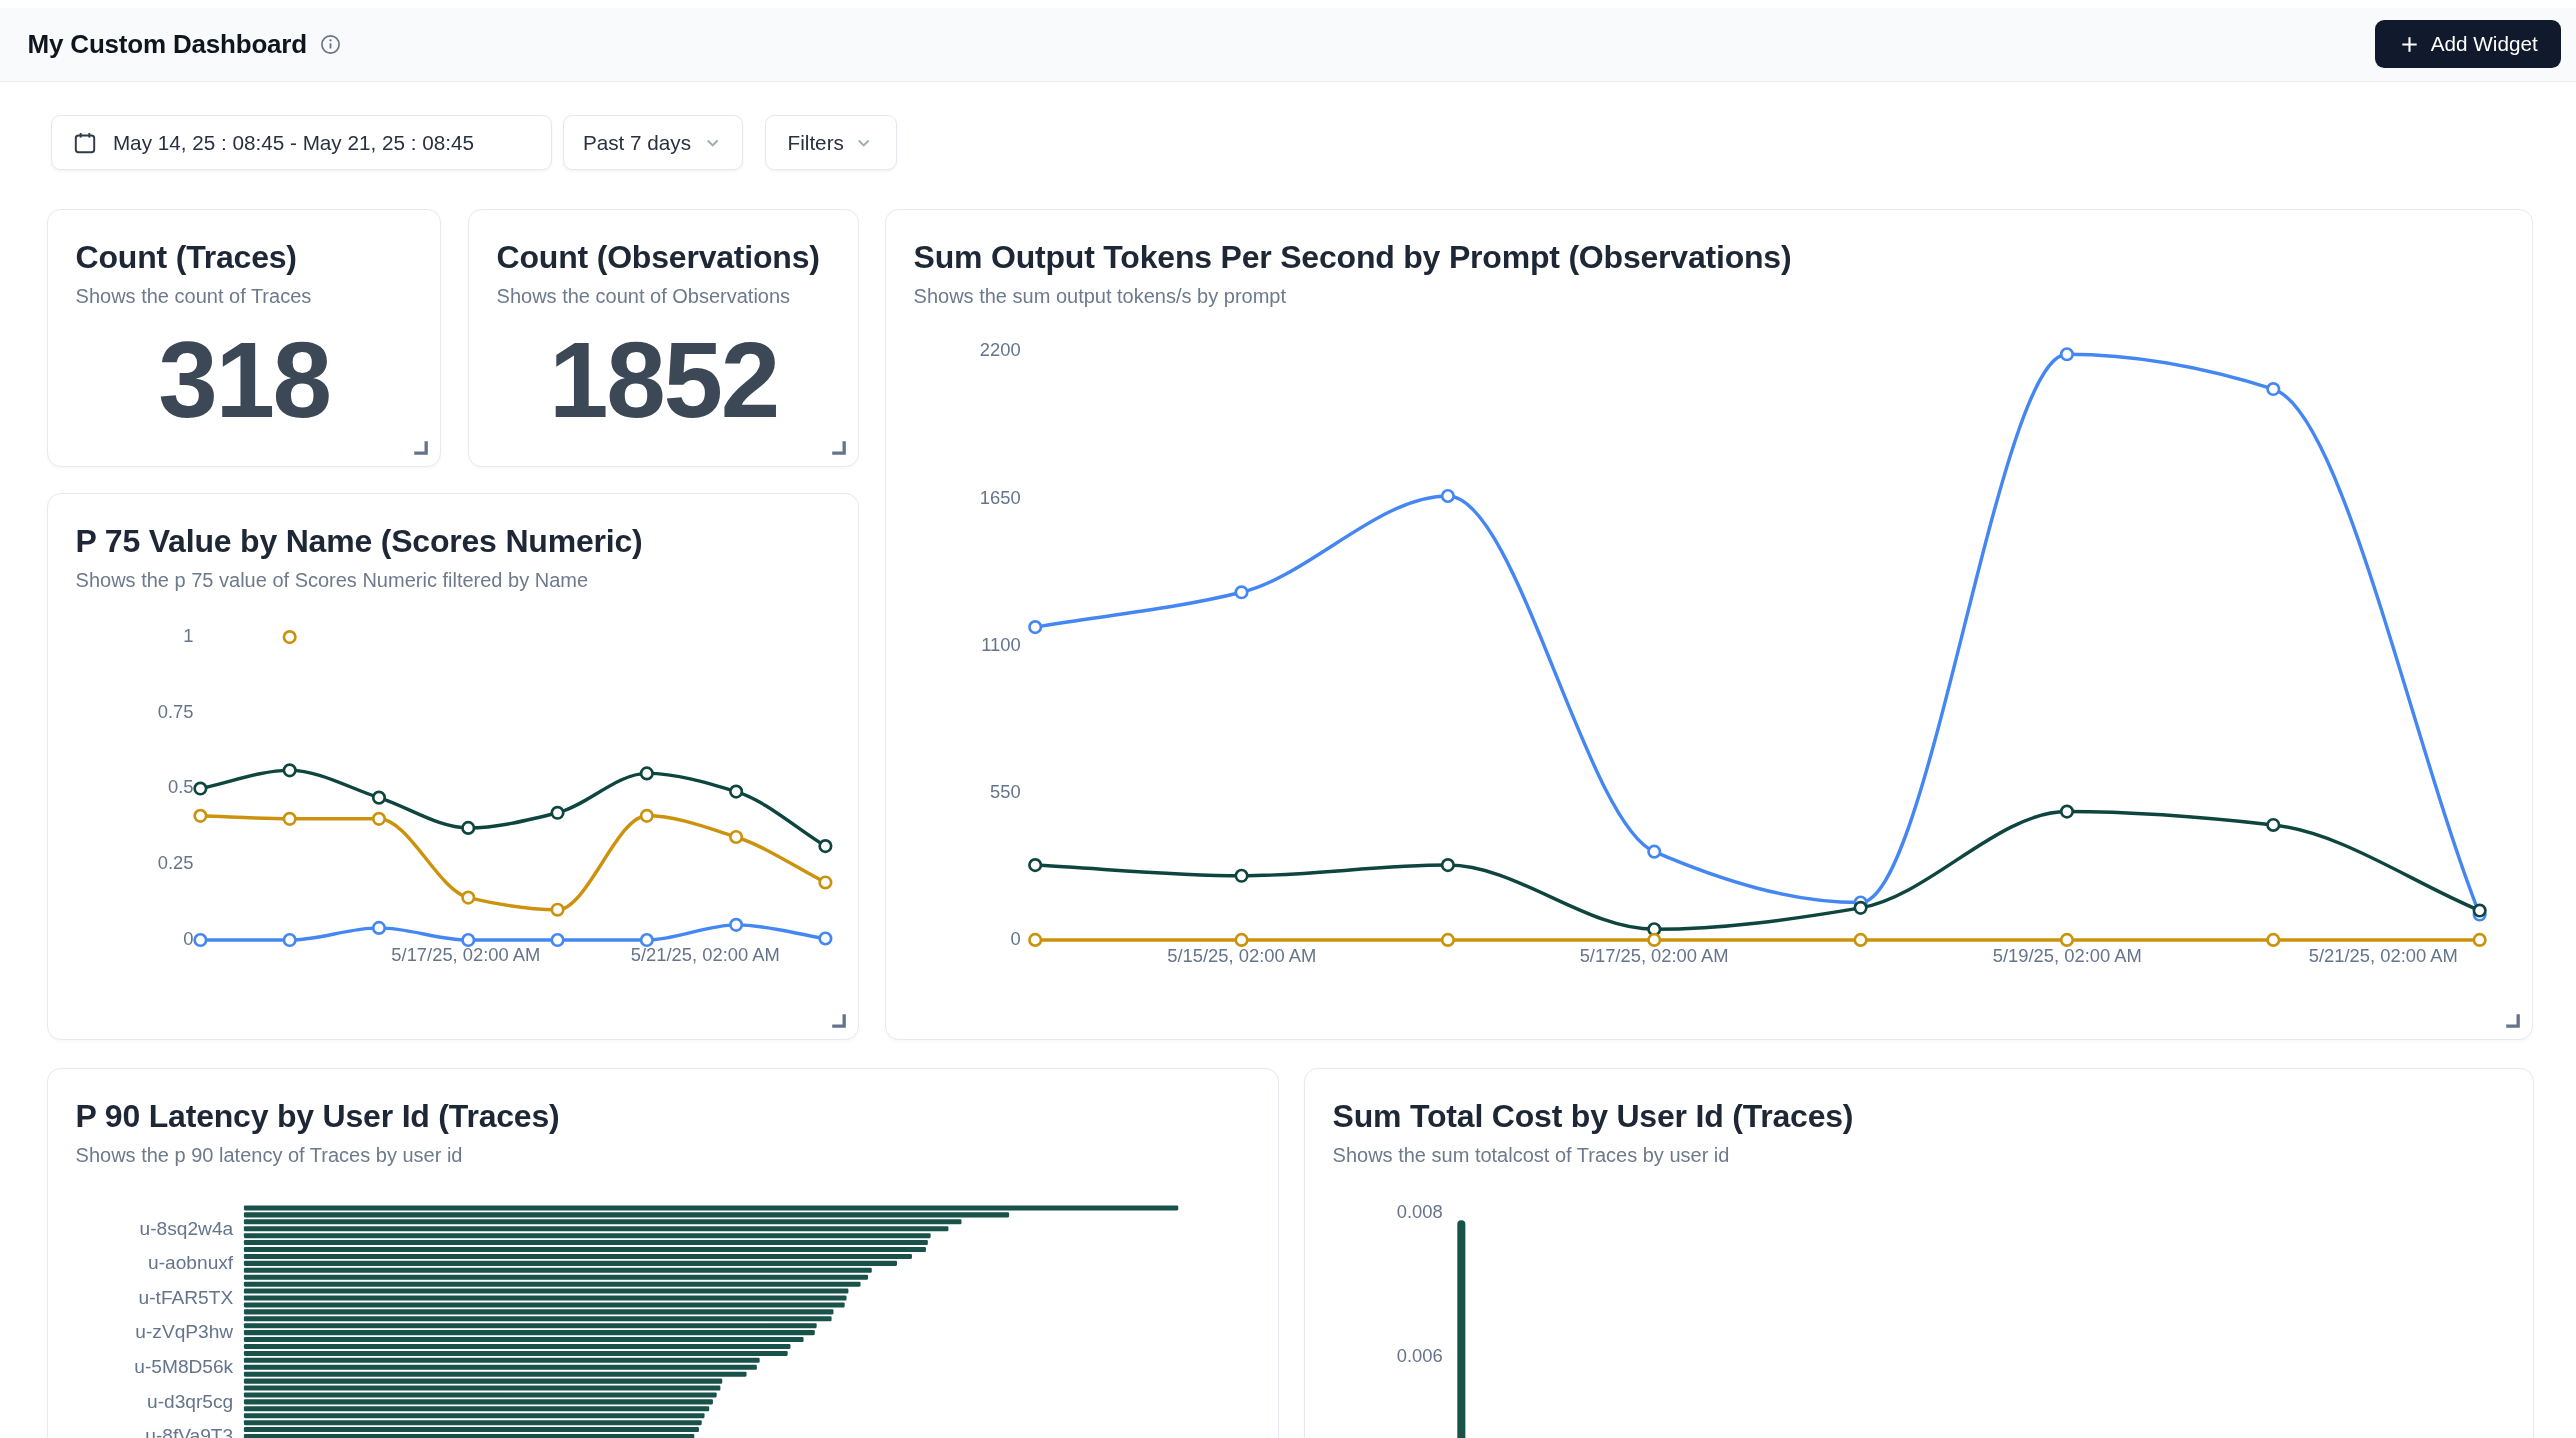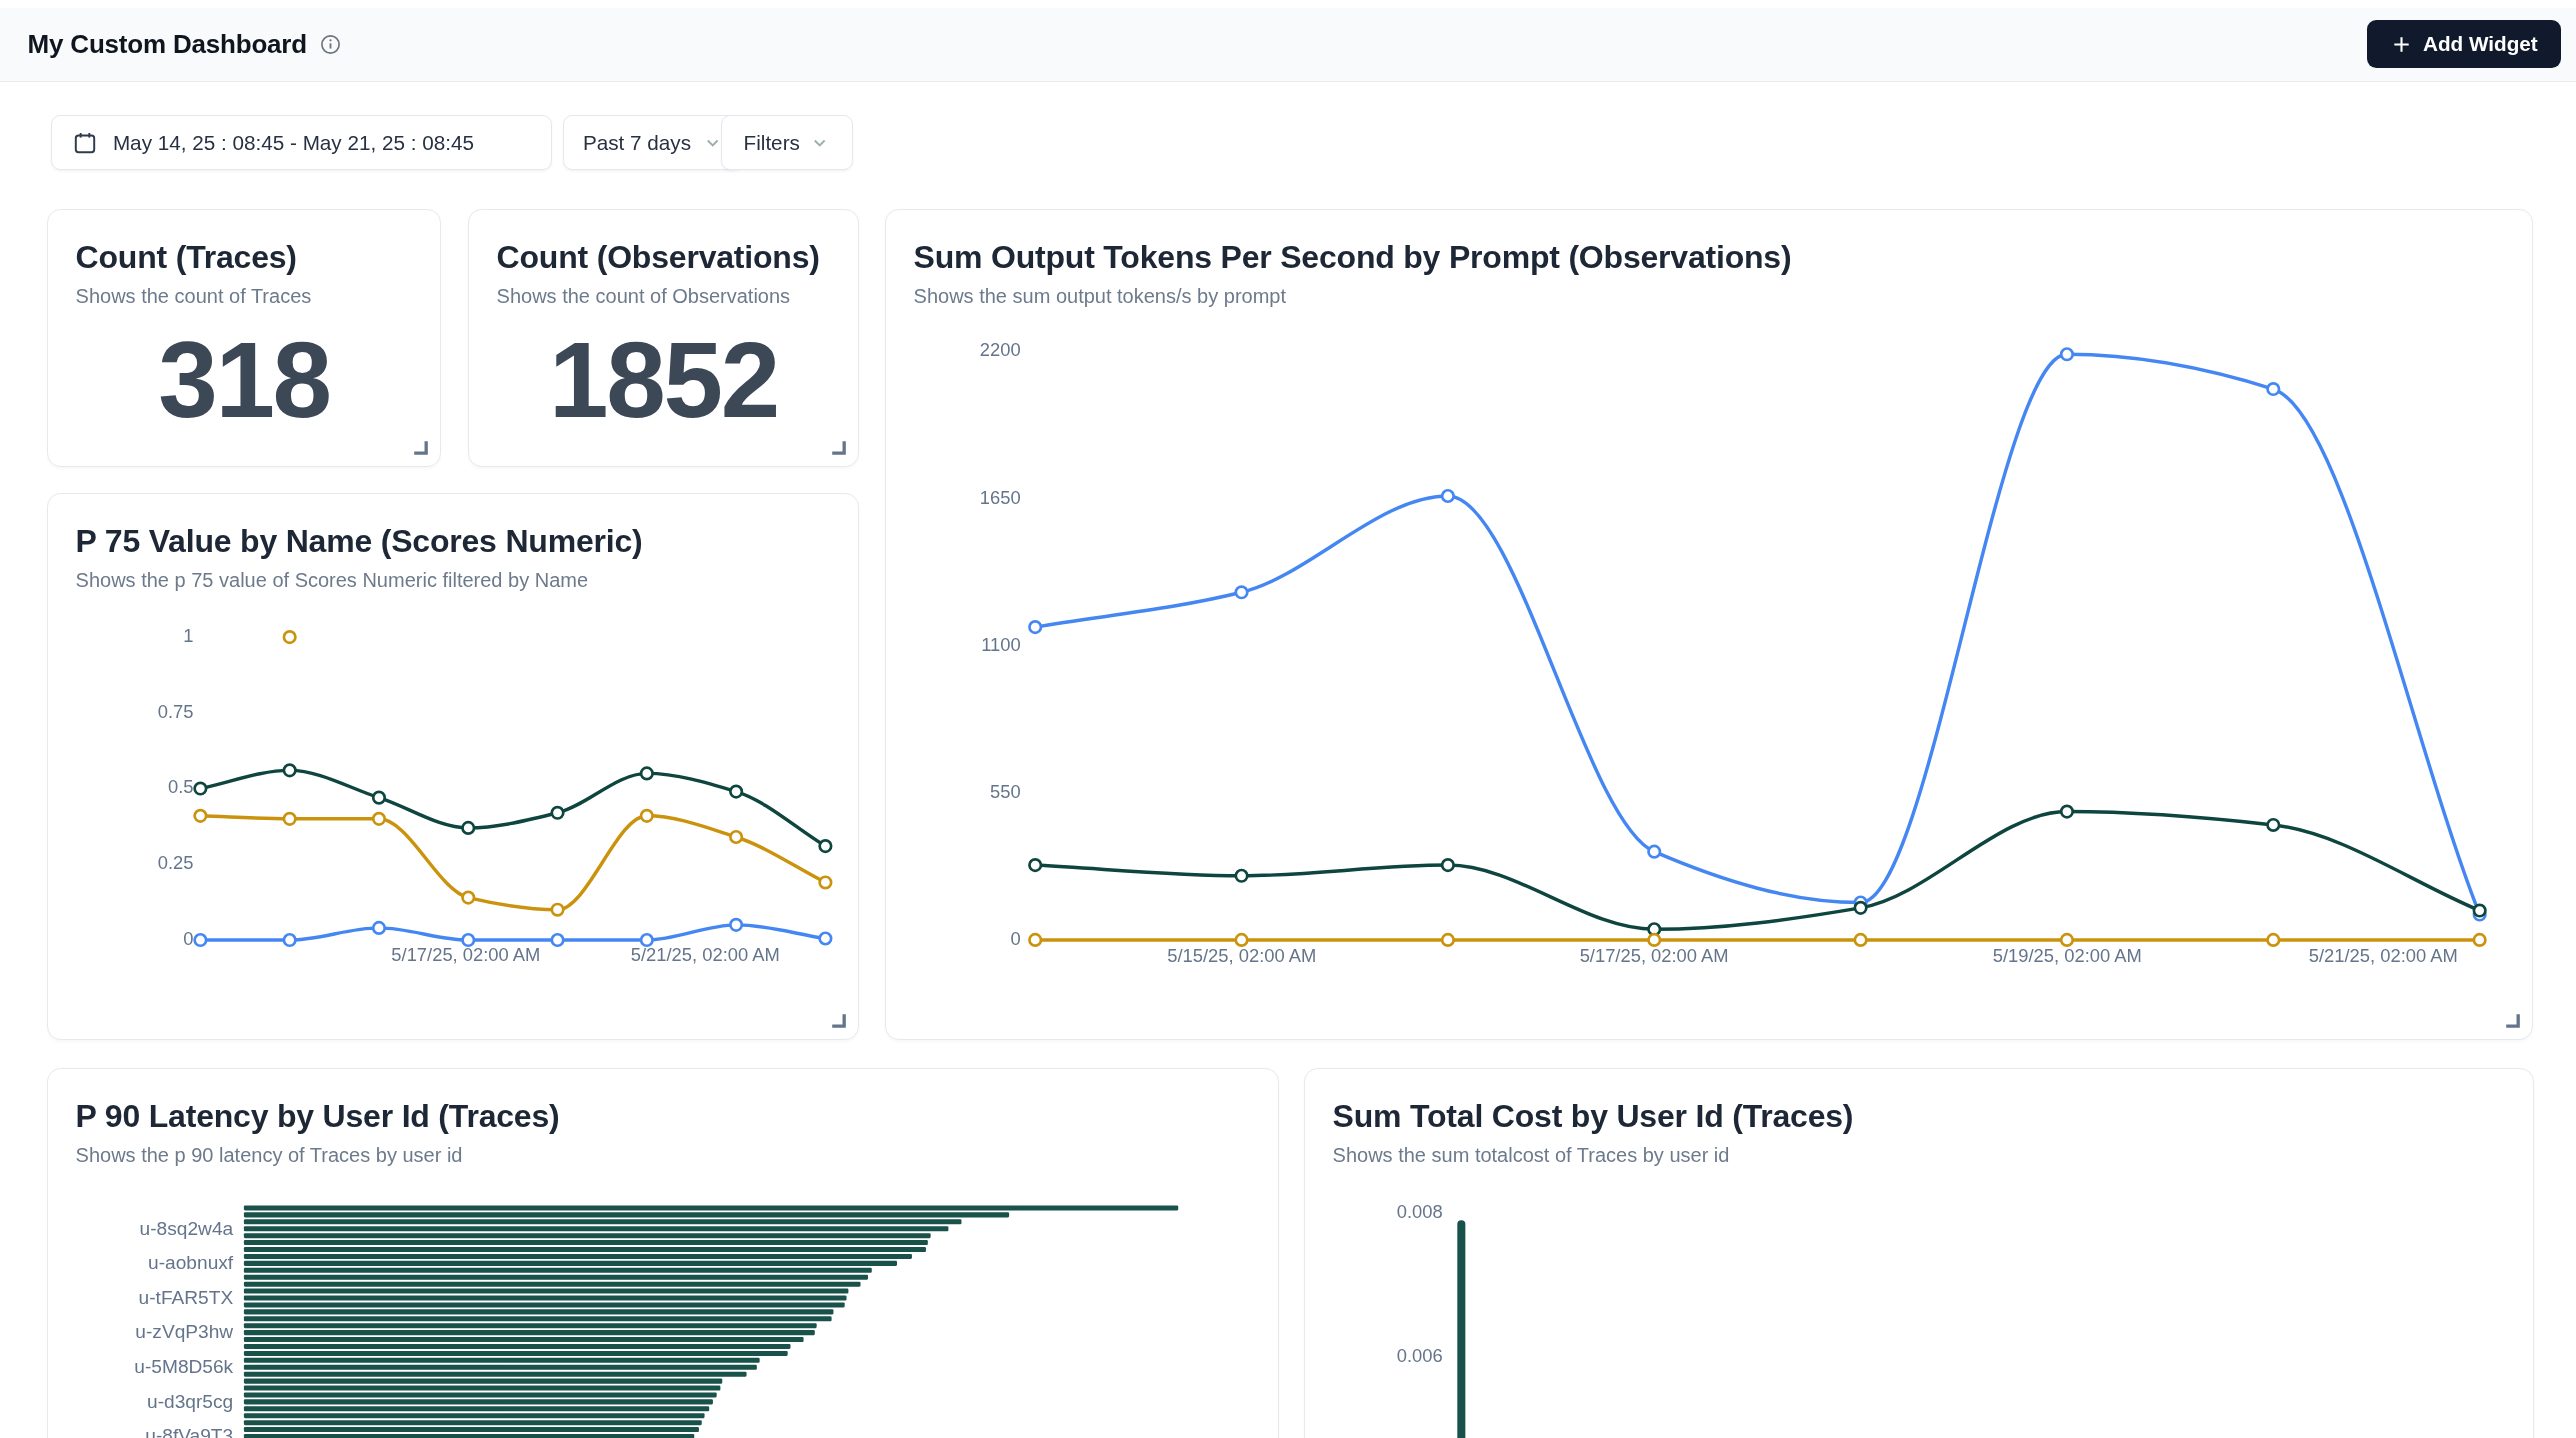--- a/index.html
+++ b/index.html
@@ -15,34 +15,34 @@
     background:#f8fafc;border-bottom:1.5px solid #e8ebef;
     display:flex;align-items:center;
   }
   .topbar h1{
     margin:0 0 0 27.6px;font-size:26px;font-weight:700;color:#10161f;letter-spacing:-0.2px;
   }
   .info-ic{margin-left:12.2px;display:block;}
   .add-widget{
     position:absolute;right:15.3px;top:12.2px;height:48px;
     background:#111a2c;color:#ffffff;border:none;border-radius:9.2px;
-    font-family:inherit;font-size:20.7px;font-weight:700;
+    font-family:inherit;font-size:20.7px;font-weight:400;
     display:flex;align-items:center;gap:10px;padding:0 23px;cursor:pointer;
   }
   
   .pill{
     position:absolute;top:115px;height:55px;box-sizing:border-box;
     background:#fff;border:1.5px solid #e3e8ef;border-radius:9.2px;
     display:flex;align-items:center;font-size:20.7px;font-weight:500;color:#273142;
     box-shadow:0 1.5px 2.3px rgba(16,24,40,.04);
     margin-left:23px;
   }
   .pill-date{left:27.6px;width:501px;padding-left:20px;gap:15.3px;}
   .pill-preset{left:540px;width:180px;justify-content:center;gap:10.7px;}
-  .pill-filters{left:698px;width:132px;justify-content:center;gap:9.2px;}
+  .pill-filters{left:742px;width:132px;justify-content:center;gap:9.2px;}
   
   .card{
     position:absolute;background:#fff;border:1.5px solid #e5e9f0;border-radius:13.8px;
     box-sizing:border-box;box-shadow:0 1.5px 3.1px rgba(16,24,40,.03);overflow:hidden;
   }
   #card-count-traces{left:47px;top:209px;width:394px;height:258px;}
   #card-count-obs{left:468px;top:209px;width:391px;height:258px;}
   #card-tokens{left:885px;top:209px;width:1648px;height:831px;}
   #card-p75{left:47px;top:493px;width:812px;height:547px;padding-left:40px;}
   #card-p90{left:47px;top:1068px;width:1232px;height:429px;}

